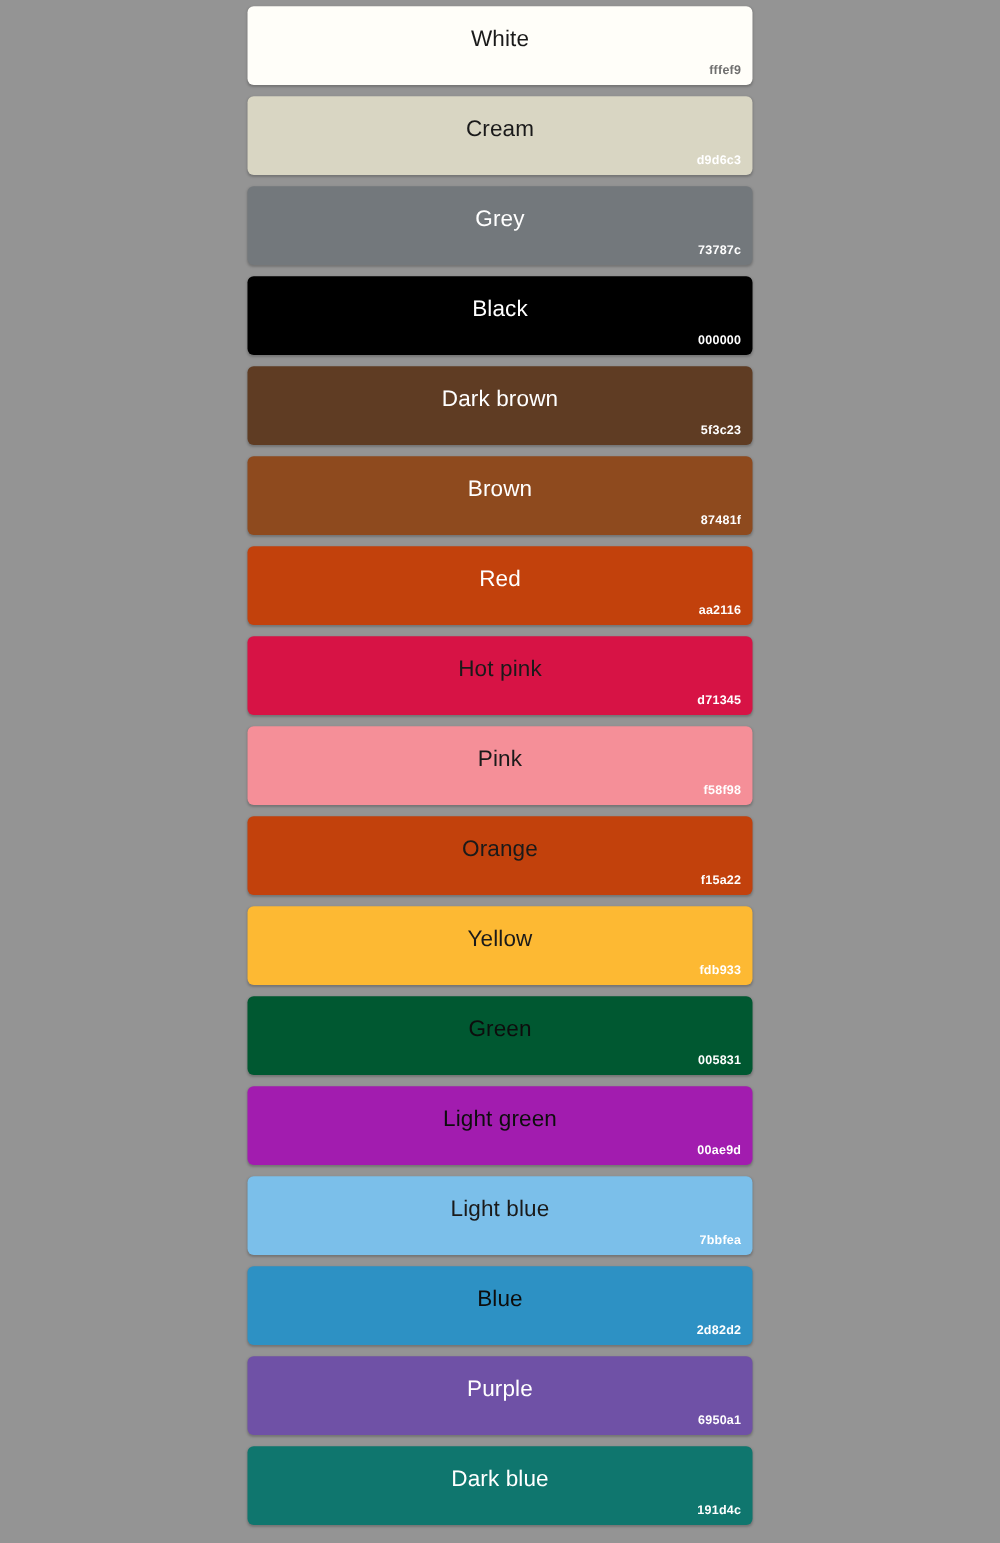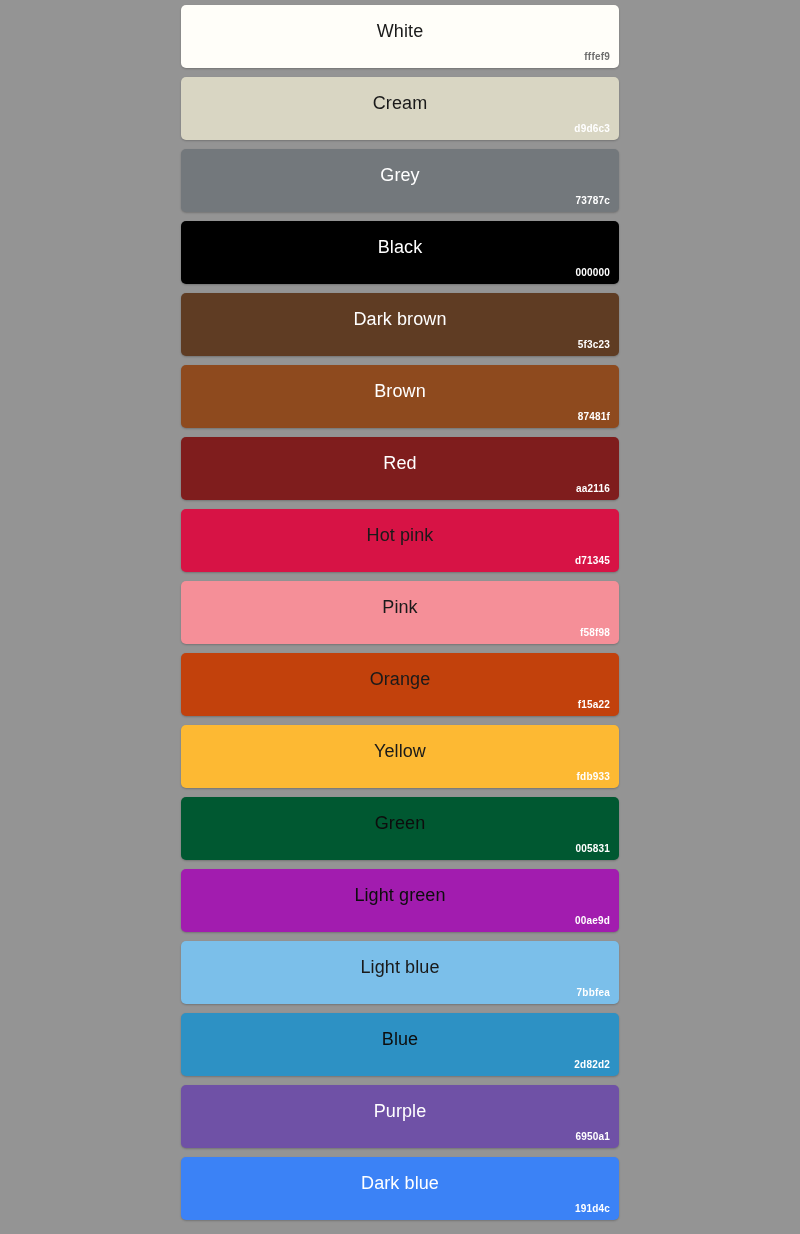--- a/index.html
+++ b/index.html
@@ -14,21 +14,21 @@
     font-family: "Liberation Sans", sans-serif;
     overflow: hidden;
   }
   #palette-list {
     width: 800px;
     padding-top: 5px;
     box-sizing: border-box;
   }
   .swatch {
     position: relative;
-    width: 438px;
+    width: 404px;
     height: 63px;
     margin: 0 auto 9px auto;
     border-radius: 5px;
     box-shadow: 0 1px 2px rgba(0,0,0,0.22);
     box-sizing: border-box;
     overflow: hidden;
   }
   .swatch-name {
     position: absolute;
     left: 0;
@@ -74,21 +74,21 @@
       <div class="swatch-hex" style="color: rgb(255, 255, 255);">000000</div>
     </div>
     <div class="swatch" style="background: rgb(95, 60, 35);">
       <div class="swatch-name" style="color: rgb(255, 255, 255);">Dark brown</div>
       <div class="swatch-hex" style="color: rgb(255, 255, 255);">5f3c23</div>
     </div>
     <div class="swatch" style="background: rgb(142, 74, 30);">
       <div class="swatch-name" style="color: rgb(255, 255, 255);">Brown</div>
       <div class="swatch-hex" style="color: rgb(255, 255, 255);">87481f</div>
     </div>
-    <div class="swatch" style="background: #7f1d1d;">
+    <div class="swatch" style="background: #c2410c;">
       <div class="swatch-name" style="color: rgb(255, 255, 255);">Red</div>
       <div class="swatch-hex" style="color: rgb(255, 255, 255);">aa2116</div>
     </div>
     <div class="swatch" style="background: rgb(215, 19, 69);">
       <div class="swatch-name" style="color: rgb(26, 26, 26);">Hot pink</div>
       <div class="swatch-hex" style="color: rgb(255, 255, 255);">d71345</div>
     </div>
     <div class="swatch" style="background: rgb(245, 143, 152);">
       <div class="swatch-name" style="color: rgb(26, 26, 26);">Pink</div>
       <div class="swatch-hex" style="color: rgb(255, 255, 255);">f58f98</div>
@@ -114,17 +114,17 @@
       <div class="swatch-hex" style="color: rgb(255, 255, 255);">7bbfea</div>
     </div>
     <div class="swatch" style="background: rgb(45, 145, 196);">
       <div class="swatch-name" style="color: rgb(13, 13, 13);">Blue</div>
       <div class="swatch-hex" style="color: rgb(255, 255, 255);">2d82d2</div>
     </div>
     <div class="swatch" style="background: rgb(111, 81, 166);">
       <div class="swatch-name" style="color: rgb(255, 255, 255);">Purple</div>
       <div class="swatch-hex" style="color: rgb(255, 255, 255);">6950a1</div>
     </div>
-    <div class="swatch" style="background: #3b82f6;">
+    <div class="swatch" style="background: #0f766e;">
       <div class="swatch-name" style="color: rgb(255, 255, 255);">Dark blue</div>
       <div class="swatch-hex" style="color: rgb(255, 255, 255);">191d4c</div>
     </div>
   </div>
 
 </body></html>

